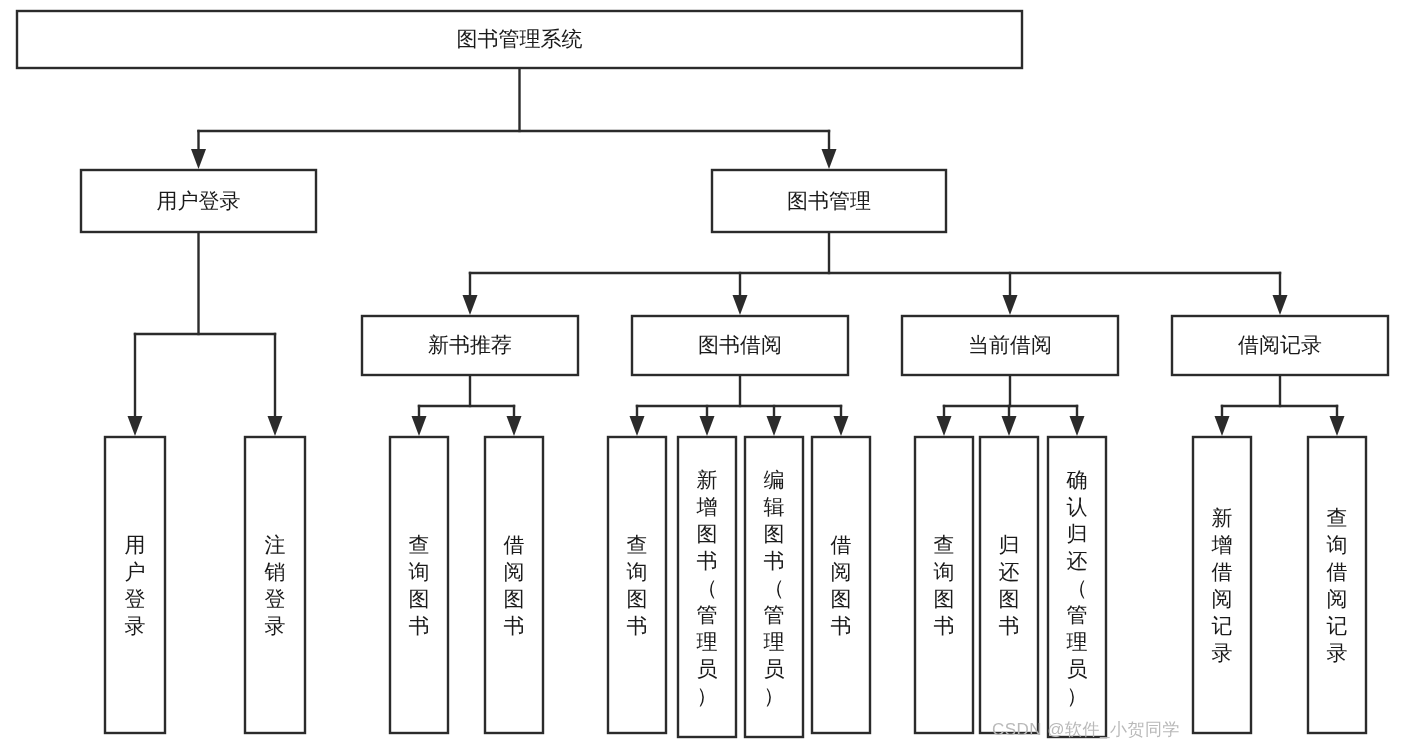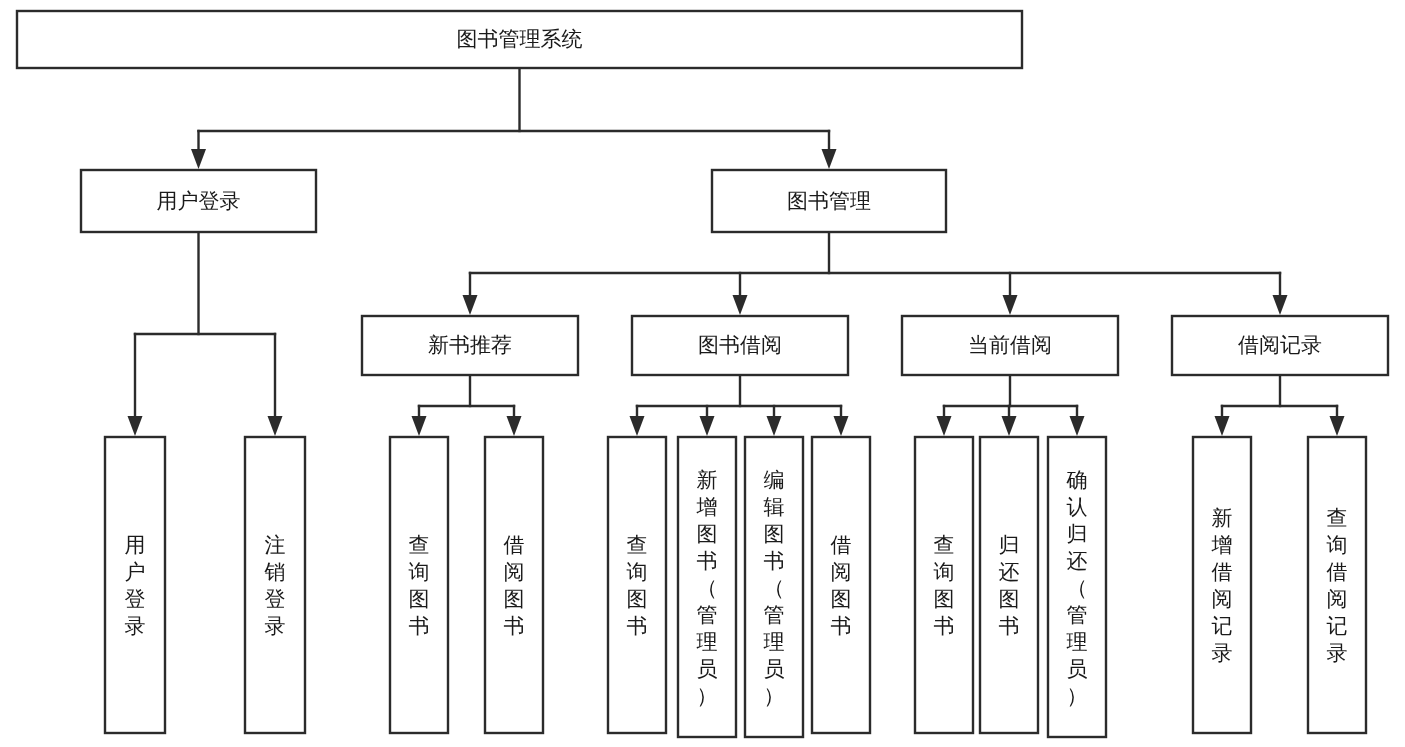--- a/index.html
+++ b/index.html
@@ -217,13 +217,14 @@
         <g>
           <rect x="1193" y="437" width="58" height="296" class="node-box"></rect>
           <text x="1222" y="525.06" class="node-label-vertical"><tspan x="1222" dy="0">新</tspan><tspan x="1222" dy="27">增</tspan><tspan x="1222" dy="27">借</tspan><tspan x="1222" dy="27">阅</tspan><tspan x="1222" dy="27">记</tspan><tspan x="1222" dy="27">录</tspan></text>
         </g>
         <g>
           <rect x="1308" y="437" width="58" height="296" class="node-box"></rect>
           <text x="1337" y="525.06" class="node-label-vertical"><tspan x="1337" dy="0">查</tspan><tspan x="1337" dy="27">询</tspan><tspan x="1337" dy="27">借</tspan><tspan x="1337" dy="27">阅</tspan><tspan x="1337" dy="27">记</tspan><tspan x="1337" dy="27">录</tspan></text>
         </g>
       </g>
     </svg>
+  <div class="watermark">CSDN @软件_小贺同学</div>
 </div>
 
 </body></html>

